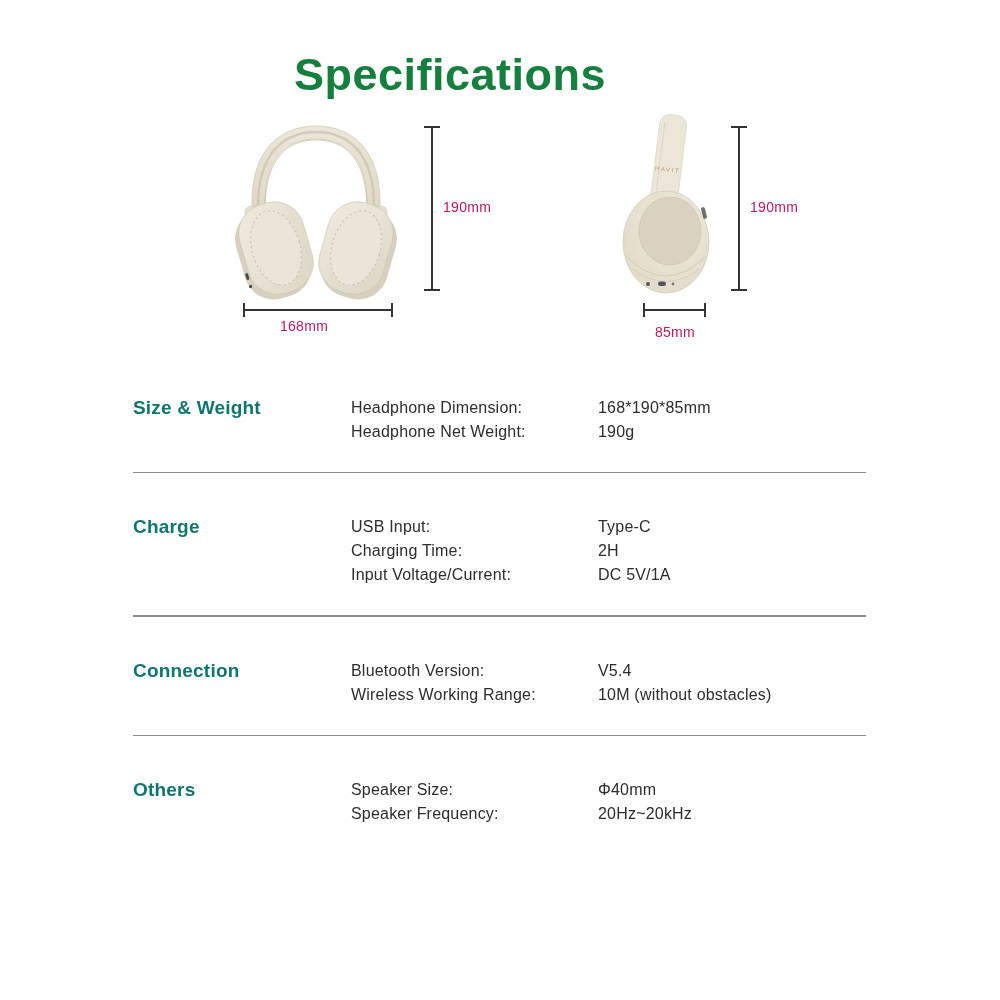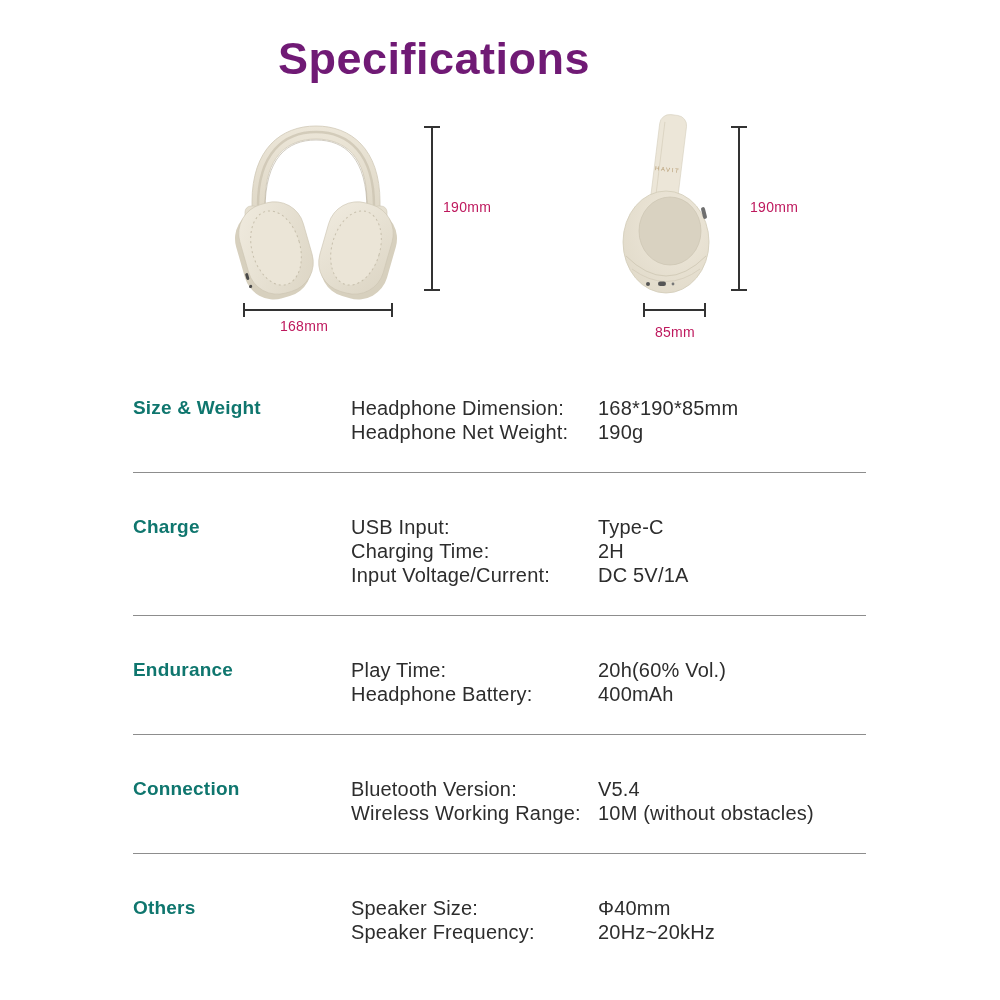--- a/index.html
+++ b/index.html
@@ -1,21 +1,21 @@
 <!DOCTYPE html>
 <html><head>
 <meta charset="utf-8">
 <style>
   html,body { margin:0; padding:0; background:#ffffff; }
   body { font-family:"Liberation Sans", sans-serif; }
   .page { position:relative; width:1000px; height:1000px; background:#ffffff; overflow:hidden; }
 
   .main-title {
-    position:absolute; top:33px; left:0; width:868px; margin:0;
-    text-align:center; font-size:45px; font-weight:800; color:#701a75;
+    position:absolute; top:33px; left:0; width:868px; margin:16px;
+    text-align:center; font-size:45px; font-weight:800; color:#15803d;
     letter-spacing:0.5px;
   }
 
   
   .hero-abs { position:absolute; }
   .vline { position:absolute; width:2px; background:#333333; }
   .vline::before, .vline::after {
     content:""; position:absolute; left:-7px; width:16px; height:2px; background:#333333;
   }
   .vline::before { top:0; } .vline::after { bottom:0; }
@@ -29,21 +29,21 @@
 
   
   .spec-table { position:absolute; left:133px; top:396px; width:733px; }
   .spec-section { display:grid; grid-template-columns:218px 1fr; padding:42px 0 28px 0; }
   .spec-section:first-child { padding-top:0; }
   .section-title {
     font-size:19px; font-weight:bold; color:#0f766e; line-height:24px; letter-spacing:0.2px;
   }
   .section-rows { display:flex; flex-direction:column; }
   .spec-row { display:grid; grid-template-columns:247px 1fr; line-height:24px; }
-  .spec-label, .spec-value { font-size:20px; color:#2d2d2d; letter-spacing:0.2px; }
+  .spec-label, .spec-value { font-size:16px; color:#2d2d2d; letter-spacing:0.2px; }
   .section-divider { height:1px; background:#8d8d8d; }
 </style>
 </head>
 <body>
 
 <div class="page">
 
   <h1 class="main-title">Specifications</h1>
 
   <svg class="hero-abs" style="left:232px;top:116px" width="170" height="186" viewBox="0 0 170 186">
@@ -136,33 +136,20 @@
             <div class="spec-label">Charging Time:</div>
             <div class="spec-value">2H</div>
           </div>
           <div class="spec-row">
             <div class="spec-label">Input Voltage/Current:</div>
             <div class="spec-value">DC 5V/1A</div>
           </div>
         </div>
       </div>
       <div class="section-divider"></div>
-      <div class="spec-section">
-        <div class="section-title">Endurance</div>
-        <div class="section-rows">
-          <div class="spec-row">
-            <div class="spec-label">Play Time:</div>
-            <div class="spec-value">20h(60% Vol.)</div>
-          </div>
-          <div class="spec-row">
-            <div class="spec-label">Headphone Battery:</div>
-            <div class="spec-value">400mAh</div>
-          </div>
-        </div>
-      </div>
       <div class="section-divider"></div>
       <div class="spec-section">
         <div class="section-title">Connection</div>
         <div class="section-rows">
           <div class="spec-row">
             <div class="spec-label">Bluetooth Version:</div>
             <div class="spec-value">V5.4</div>
           </div>
           <div class="spec-row">
             <div class="spec-label">Wireless Working Range:</div>

